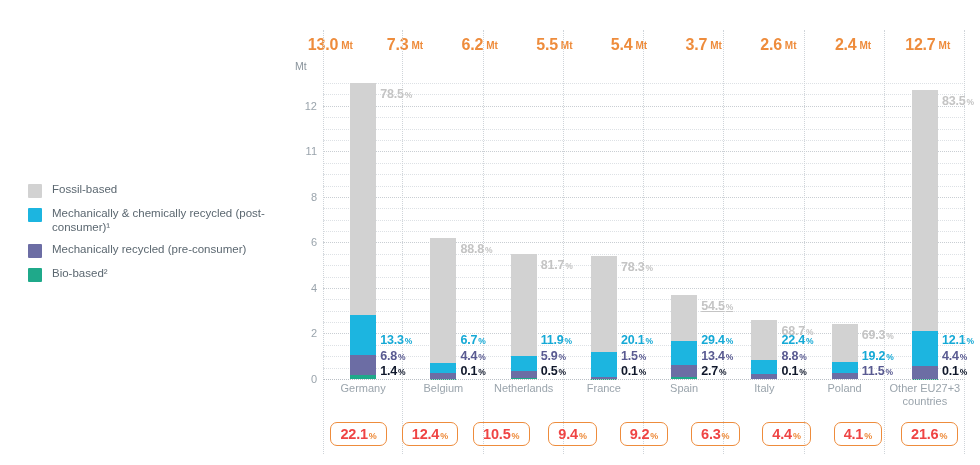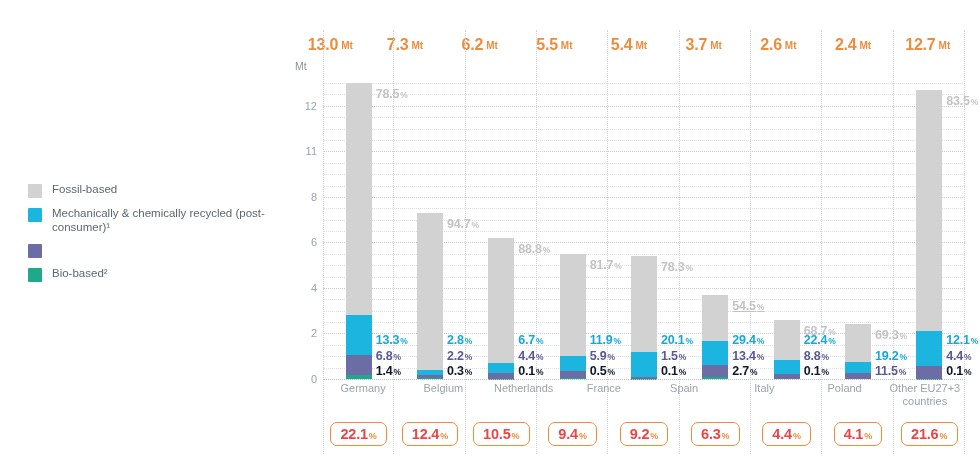--- a/index.html
+++ b/index.html
@@ -79,20 +79,21 @@
       <div class="legend-row">
         <span class="legend-swatch" style="background: rgb(210, 210, 210);"></span>
         <span class="legend-label">Fossil-based</span>
       </div>
       <div class="legend-row">
         <span class="legend-swatch" style="background: rgb(28, 181, 224);"></span>
         <span class="legend-label">Mechanically &amp; chemically recycled (post-consumer)¹</span>
       </div>
       <div class="legend-row">
         <span class="legend-swatch" style="background: rgb(108, 109, 164);"></span>
+        <span class="legend-label">Mechanically recycled (pre-consumer)</span>
       </div>
       <div class="legend-row">
         <span class="legend-swatch" style="background: rgb(31, 169, 138);"></span>
         <span class="legend-label">Bio-based²</span>
       </div>
     </div>
 
   <div id="chart">
 
     <div id="totals">
@@ -184,33 +185,20 @@
               <div class="seg pre" style="height: 20.1209px;"></div>
               <div class="seg bio" style="height: 4.14254px;"></div>
             </div>
             <div class="dlabel dl-fossil" style="top: 19.1045px;"><span class="num">78.5</span><span class="pct">%</span></div>
             <div class="dlabel dl-post" style="top: 265px;"><span class="num">13.3</span><span class="pct">%</span></div>
             <div class="dlabel dl-pre" style="top: 280.5px;"><span class="num">6.8</span><span class="pct">%</span></div>
             <div class="dlabel dl-bio" style="top: 296px;"><span class="num">1.4</span><span class="pct">%</span></div>
           </div>
           <div class="col">
             <div class="sep"></div>
-            <div class="bar" style="height: 166.157px;">
-              <div class="seg fossil" style="height: 157.35px;"></div>
-              <div class="seg post" style="height: 4.65239px;"></div>
-              <div class="seg pre" style="height: 3.65545px;"></div>
-              <div class="seg bio" style="height: 0.49847px;"></div>
-            </div>
-            <div class="dlabel dl-fossil" style="top: 148.843px;"><span class="num">94.7</span><span class="pct">%</span></div>
-            <div class="dlabel dl-post" style="top: 265px;"><span class="num">2.8</span><span class="pct">%</span></div>
-            <div class="dlabel dl-pre" style="top: 280.5px;"><span class="num">2.2</span><span class="pct">%</span></div>
-            <div class="dlabel dl-bio" style="top: 296px;"><span class="num">0.3</span><span class="pct">%</span></div>
-          </div>
-          <div class="col">
-            <div class="sep"></div>
             <div class="bar" style="height: 141.119px;">
               <div class="seg fossil" style="height: 125.314px;"></div>
               <div class="seg post" style="height: 9.455px;"></div>
               <div class="seg pre" style="height: 6.20925px;"></div>
               <div class="seg bio" style="height: 0.141119px;"></div>
             </div>
             <div class="dlabel dl-fossil" style="top: 173.881px;"><span class="num">88.8</span><span class="pct">%</span></div>
             <div class="dlabel dl-post" style="top: 265px;"><span class="num">6.7</span><span class="pct">%</span></div>
             <div class="dlabel dl-pre" style="top: 280.5px;"><span class="num">4.4</span><span class="pct">%</span></div>
             <div class="dlabel dl-bio" style="top: 296px;"><span class="num">0.1</span><span class="pct">%</span></div>

